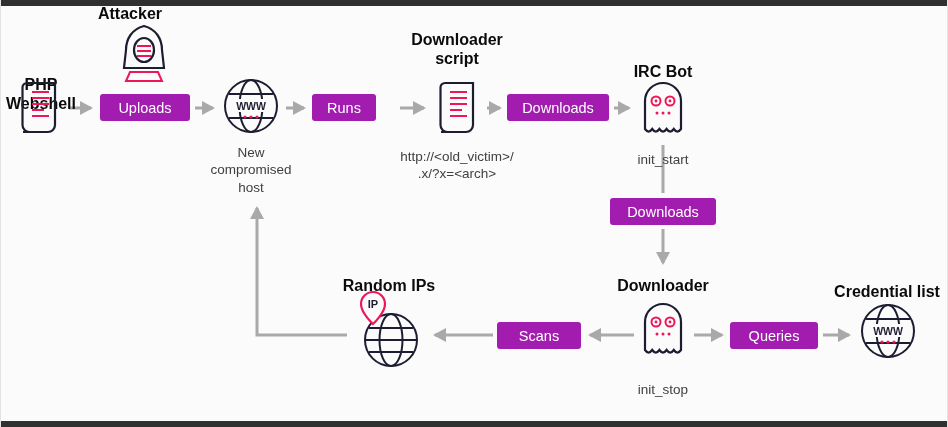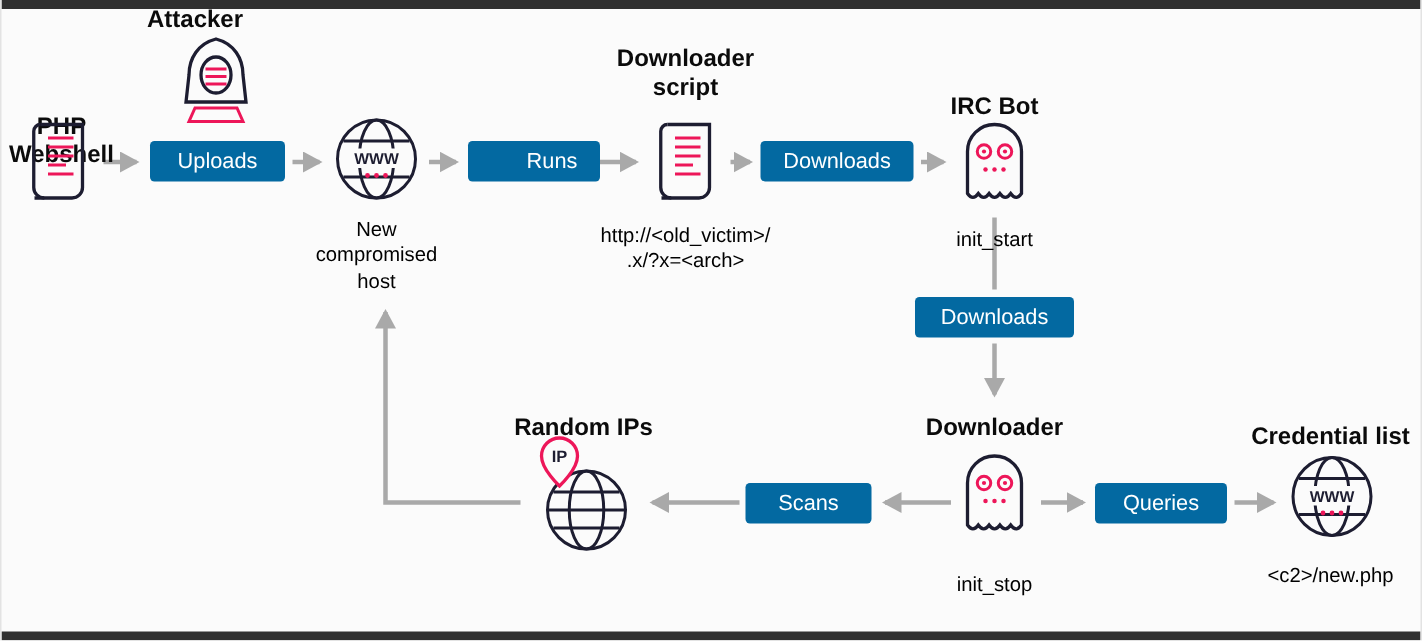--- a/index.html
+++ b/index.html
@@ -9,25 +9,25 @@
     font-family:"Liberation Sans",sans-serif;overflow:hidden;
   }
   .edge{position:absolute;left:0;width:100%;height:6px;background:#303030;}
   .edge.top{top:0}
   .edge.bottom{bottom:0}
   .node-label{
     position:absolute;font-weight:bold;font-size:16px;color:#0b0b0b;
     text-align:center;white-space:pre-line;line-height:1.2;
   }
   .caption{
-    position:absolute;color:#000000;font-size:13.5px;text-align:center;
+    position:absolute;color:#404040;font-size:13.5px;text-align:center;
     white-space:pre-line;line-height:1.28;
   }
   .btn{
-    position:absolute;height:27px;background:#0369a1;color:#ffffff;
+    position:absolute;height:27px;background:#a21caf;color:#ffffff;
     font-size:14.5px;border-radius:3px;display:flex;align-items:center;
     justify-content:center;
   }
   .icon{position:absolute;}
   .icon svg{display:block;}
   #arrows{position:absolute;left:0;top:0;pointer-events:none;}
 </style>
 </head>
 <body>
 
@@ -101,21 +101,21 @@
         <circle cx="23" cy="40" r="1.6"></circle>
           <circle cx="29" cy="40" r="1.6"></circle>
           <circle cx="35" cy="40" r="1.6"></circle>
       </g>
     </svg>
   </div>
   <div class="caption" style="left:190px;top:144px;width:120px;">New
 compromised
 host</div>
 
-  <div class="btn" style="left:311px;top:94px;width:64px;padding-left:24px;">Runs</div>
+  <div class="btn" style="left:311px;top:94px;width:64px;">Runs</div>
 
   <div class="node-label" style="left:396px;top:30px;width:120px;">Downloader
 script</div>
   <div class="icon" style="left:432px;top:78px;">
     <svg width="48" height="58" viewBox="0 0 48 58">
       <g fill="none" stroke="#1d1d31" stroke-width="2.2">
         <path d="M12 5 H40 V47 a7 7 0 0 1 -7 7 H8"></path>
         <path d="M12 5 a4.5 4.5 0 0 0 -4.5 4.5 V47 a7 7 0 0 0 7 7"></path>
       </g>
       <g stroke="#ed1659" stroke-width="2">
@@ -180,21 +180,20 @@
       </g>
       <rect x="10" y="22" width="38" height="13" fill="#fbfbfb"></rect>
       <text x="29" y="32.5" text-anchor="middle" font-size="10.5" font-weight="bold" fill="#1d1d31">WWW</text>
       <g fill="#ed1659">
         <circle cx="23" cy="40" r="1.6"></circle>
           <circle cx="29" cy="40" r="1.6"></circle>
           <circle cx="35" cy="40" r="1.6"></circle>
       </g>
     </svg>
   </div>
-  <div class="caption" style="left:826px;top:375px;width:120px;">&lt;c2&gt;/new.php</div>
 
   <div class="btn" style="left:496px;top:322px;width:84px;">Scans</div>
 
   <div class="node-label" style="left:328px;top:276px;width:120px;">Random IPs</div>
   <div class="icon" style="left:350px;top:288px;">
     <svg width="72" height="82" viewBox="0 0 72 82">
       <g fill="none" stroke="#1d1d31" stroke-width="2">
         <circle cx="40" cy="52" r="26"></circle>
         <ellipse cx="40" cy="52" rx="11.5" ry="26"></ellipse>
         <path d="M18 40 H62 M18 64 H62 M14 52 H66"></path>

